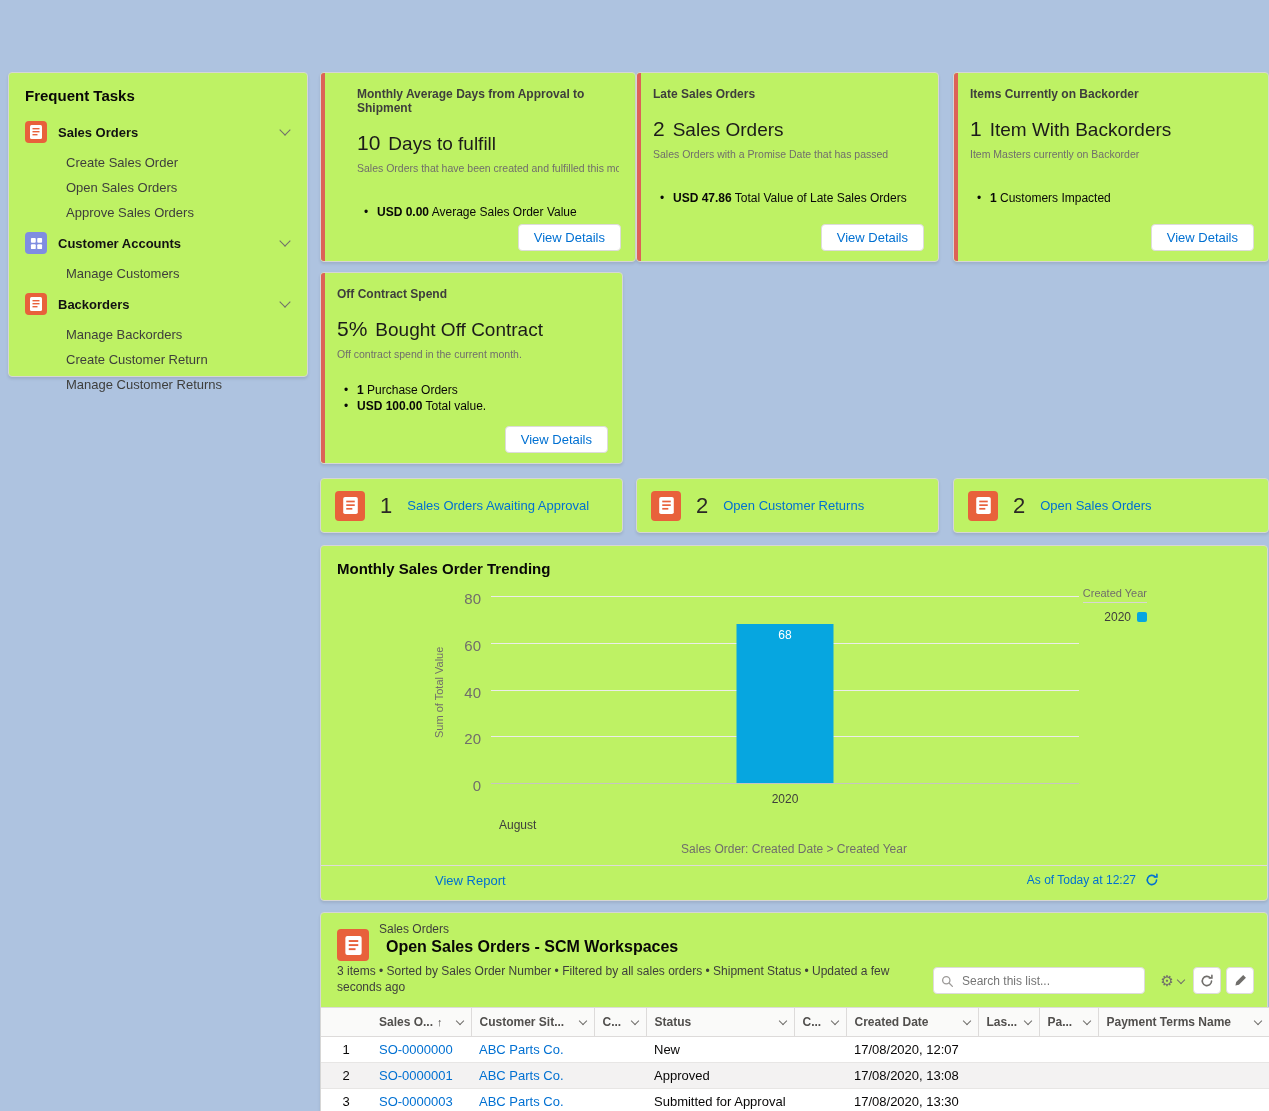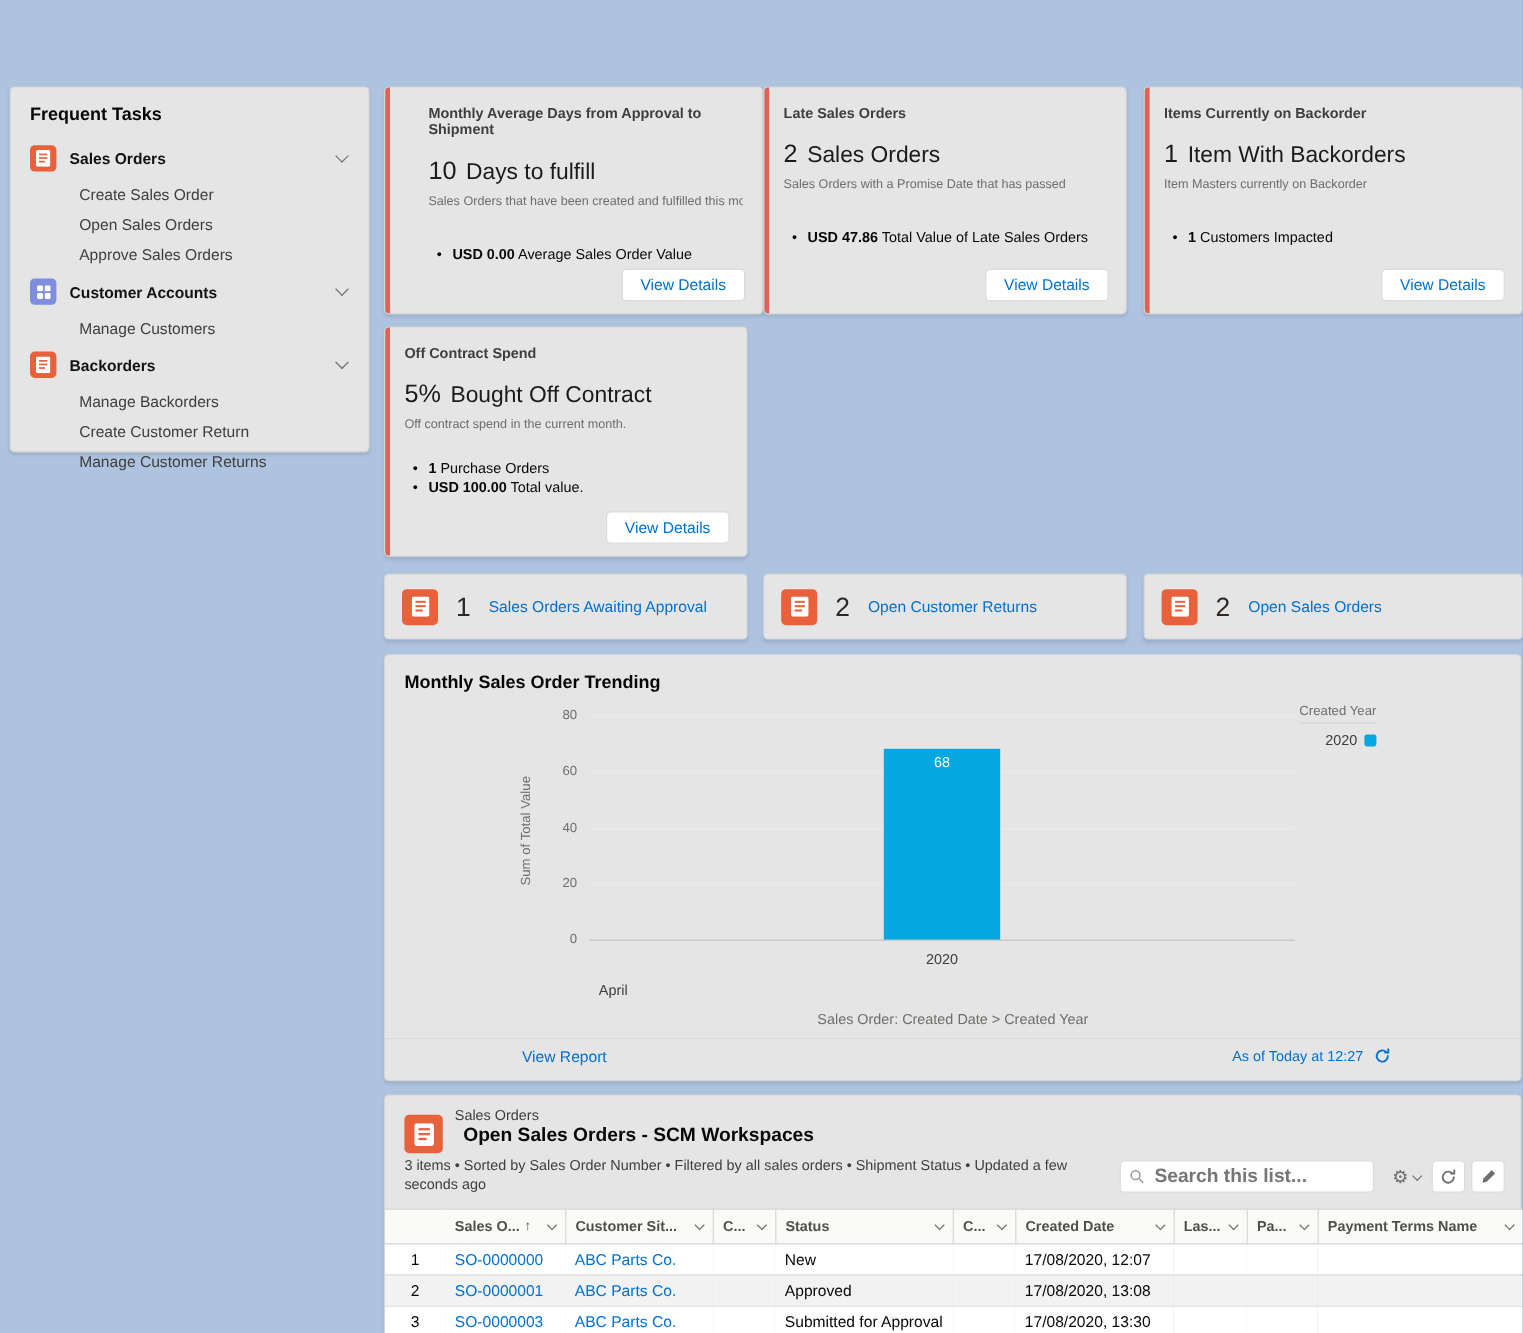--- a/index.html
+++ b/index.html
@@ -6,21 +6,21 @@
   html,body { background:#8fa9cf; }
   body { font-family: "Liberation Sans", sans-serif; }
   .page { position:relative; width:1269px; height:1111px; background:var(--page-bg,#aec3e0); overflow:hidden; margin:0 auto; }
 
   
   .topbar { position:absolute; left:0; top:0; width:100%; height:63px; background:#f3f2f2; border-bottom:1px solid #d8d6d4; display:flex; align-items:center; padding:0 20px; gap:13px; z-index:5; }
   .app-icon { width:34px; height:34px; border-radius:6px; background:var(--icon-orange,#e1713f); display:flex; align-items:center; justify-content:center; flex:none; }
   .app-title { font-size:18px; font-weight:400; color:#54504a; }
 
   
-  .card { position:absolute; background:#e5e5e5; border-radius:4px; border:1px solid #d6d6d5; box-shadow:0 2px 3px rgba(0,0,0,.10); }
+  .card { position:absolute; background:#bef264; border-radius:4px; border:1px solid #d6d6d5; box-shadow:0 2px 3px rgba(0,0,0,.10); }
 
   
   .sidebar { left:8px; top:72px; width:300px; height:305px; padding-top:12px; }
   .sidebar-title { font-size:15px; font-weight:700; color:#080707; padding:2px 16px 10px; }
   .group-row { display:flex; align-items:center; gap:11px; padding:7px 18px 7px 16px; cursor:pointer; }
   .gicon { width:22px; height:22px; border-radius:4px; display:flex; align-items:center; justify-content:center; flex:none; }
   .gicon.red { background:var(--icon-red,#e8613b); }
   .gicon.blue { background:var(--icon-blue,#7f8de1); }
   .group-label { font-size:13px; font-weight:700; color:#121212; }
   .chev { width:8px; height:8px; border-right:1.4px solid #706e6b; border-bottom:1.4px solid #706e6b; transform:rotate(45deg); flex:none; }
@@ -58,40 +58,40 @@
   
   .chart-card { left:320px; top:545px; width:948px; height:356px; }
   .chart-title { position:absolute; left:16px; top:14px; font-size:15px; font-weight:700; color:#080707; }
   .legend { position:absolute; right:120px; top:41px; }
   .legend-title { font-size:11px; color:#706e6b; border-bottom:1px solid #d8d6d4; padding-bottom:3px; text-align:right; }
   .legend-item { margin-top:7px; font-size:12px; color:#3e3e3c; display:flex; align-items:center; gap:6px; justify-content:flex-end; }
   .legend-swatch { width:10px; height:10px; border-radius:2px; background:var(--bar-blue,#06a6e0); }
   .plot { position:absolute; left:170px; top:50px; width:588px; height:188px; border-bottom:1px solid #c6c4c2; }
   .gridline { position:absolute; left:0; right:0; border-top:1px solid #ececeb; }
   .g0{top:0} .g1{top:25%} .g2{top:50%} .g3{top:75%}
-  .ytick { position:absolute; left:-46px; width:36px; text-align:right; font-size:11px; color:#706e6b; transform:translateY(-6px); }
+  .ytick { position:absolute; left:-46px; width:36px; text-align:right; font-size:15px; color:#706e6b; transform:translateY(-6px); }
   .t0{top:0} .t1{top:25%} .t2{top:50%} .t3{top:75%} .t4{top:100%}
   .bar { position:absolute; left:50%; transform:translateX(-50%); bottom:0; width:97px; background:var(--bar-blue,#06a6e0); }
   .bar-label { color:#fff; font-size:12px; text-align:center; padding-top:4px; }
   .xtick { position:absolute; left:50%; transform:translateX(-50%); top:100%; margin-top:9px; font-size:12px; color:#3e3e3c; }
   .ylabel { position:absolute; left:112px; top:78px; height:136px; font-size:11px; color:#706e6b; writing-mode:vertical-rl; transform:rotate(180deg); text-align:center; }
   .xgroup { position:absolute; left:178px; top:272px; font-size:12px; color:#3e3e3c; }
   .chart-caption { position:absolute; left:0; right:0; top:296px; text-align:center; font-size:12px; color:#706e6b; }
   .chart-divider { position:absolute; left:0; right:0; top:319px; border-top:1px solid #dddbda; }
   .view-report { position:absolute; left:114px; top:327px; font-size:13px; color:var(--accent-blue,#0070d2); cursor:pointer; }
   .as-of { position:absolute; right:108px; top:327px; font-size:12px; color:var(--accent-blue,#0070d2); display:flex; align-items:center; gap:9px; }
 
   
   .list-card { left:320px; top:912px; width:948px; height:212px; border-radius:4px 4px 0 0; }
   .list-icon { position:absolute; left:16px; top:16px; width:32px; height:32px; border-radius:4px; background:var(--icon-red,#e8613b); display:flex; align-items:center; justify-content:center; }
   .list-entity { position:absolute; left:58px; top:9px; font-size:12px; color:#3e3e3c; }
   .list-title { position:absolute; left:65px; top:25px; font-size:16px; font-weight:700; color:#080707; }
   .list-meta { position:absolute; left:16px; top:50px; width:578px; font-size:12px; color:#3e3e3c; line-height:16px; }
   .list-search { position:absolute; left:612px; top:54px; width:212px; height:27px; }
-  .list-search input { width:100%; height:100%; border:1px solid #dddbda; border-radius:4px; padding:0 8px 0 28px; font-size:16px; color:#080707; font-family:inherit; outline:none;font-weight:bold; }
+  .list-search input { width:100%; height:100%; border:1px solid #dddbda; border-radius:4px; padding:0 8px 0 28px; font-size:12px; color:#080707; font-family:inherit; outline:none; }
   .list-search .mag { position:absolute; left:8px; top:7px; }
   .gear-btn { position:absolute; left:832px; top:54px; width:38px; height:27px; background:transparent; border:none; display:flex; align-items:center; justify-content:center; gap:4px; color:#706e6b; font-size:15px; cursor:pointer; }
   .gear-btn .chev { width:6px; height:6px; border-width:1.2px; margin-top:-2px; }
   .icon-btn { position:absolute; top:54px; width:28px; height:27px; background:#fff; border:1px solid #dddbda; border-radius:4px; display:flex; align-items:center; justify-content:center; cursor:pointer; }
   .refresh-btn { left:872px; }
   .edit-btn { left:905px; font-size:13px; color:#706e6b; }
 
   
   .so-table { position:absolute; left:0; top:94px; width:948px; border-collapse:collapse; table-layout:fixed; }
   .so-table th { background:#fafaf9; border:1px solid #dddbda; border-left:none; height:29px; font-size:12px; font-weight:700; color:#514f4d; text-align:left; padding:0 8px; overflow:hidden; white-space:nowrap; }
@@ -279,21 +279,21 @@
       <span class="ytick t1">60</span>
       <span class="ytick t2">40</span>
       <span class="ytick t3">20</span>
       <span class="ytick t4">0</span>
       <div class="bar" style="height: 85%; background: rgb(6, 166, 224);">
         <div class="bar-label">68</div>
       </div>
       <span class="xtick">2020</span>
     </div>
 
-    <div class="xgroup">April</div>
+    <div class="xgroup">August</div>
     <div class="chart-caption">Sales Order: Created Date &gt; Created Year</div>
     <div class="chart-divider"></div>
     <span class="view-report">View Report</span>
     <div class="as-of">
       <span>As of Today at 12:27</span>
       <span style="cursor:pointer;display:flex;">
         <svg width="14" height="14" viewBox="0 0 16 16" fill="none" stroke="#0070d2" stroke-width="1.8" stroke-linecap="round">
             <path d="M13.2 8a5.3 5.3 0 1 1-1.5-3.7"></path>
             <polyline points="13.6,1.6 13.6,4.6 10.6,4.6"></polyline>
           </svg>

